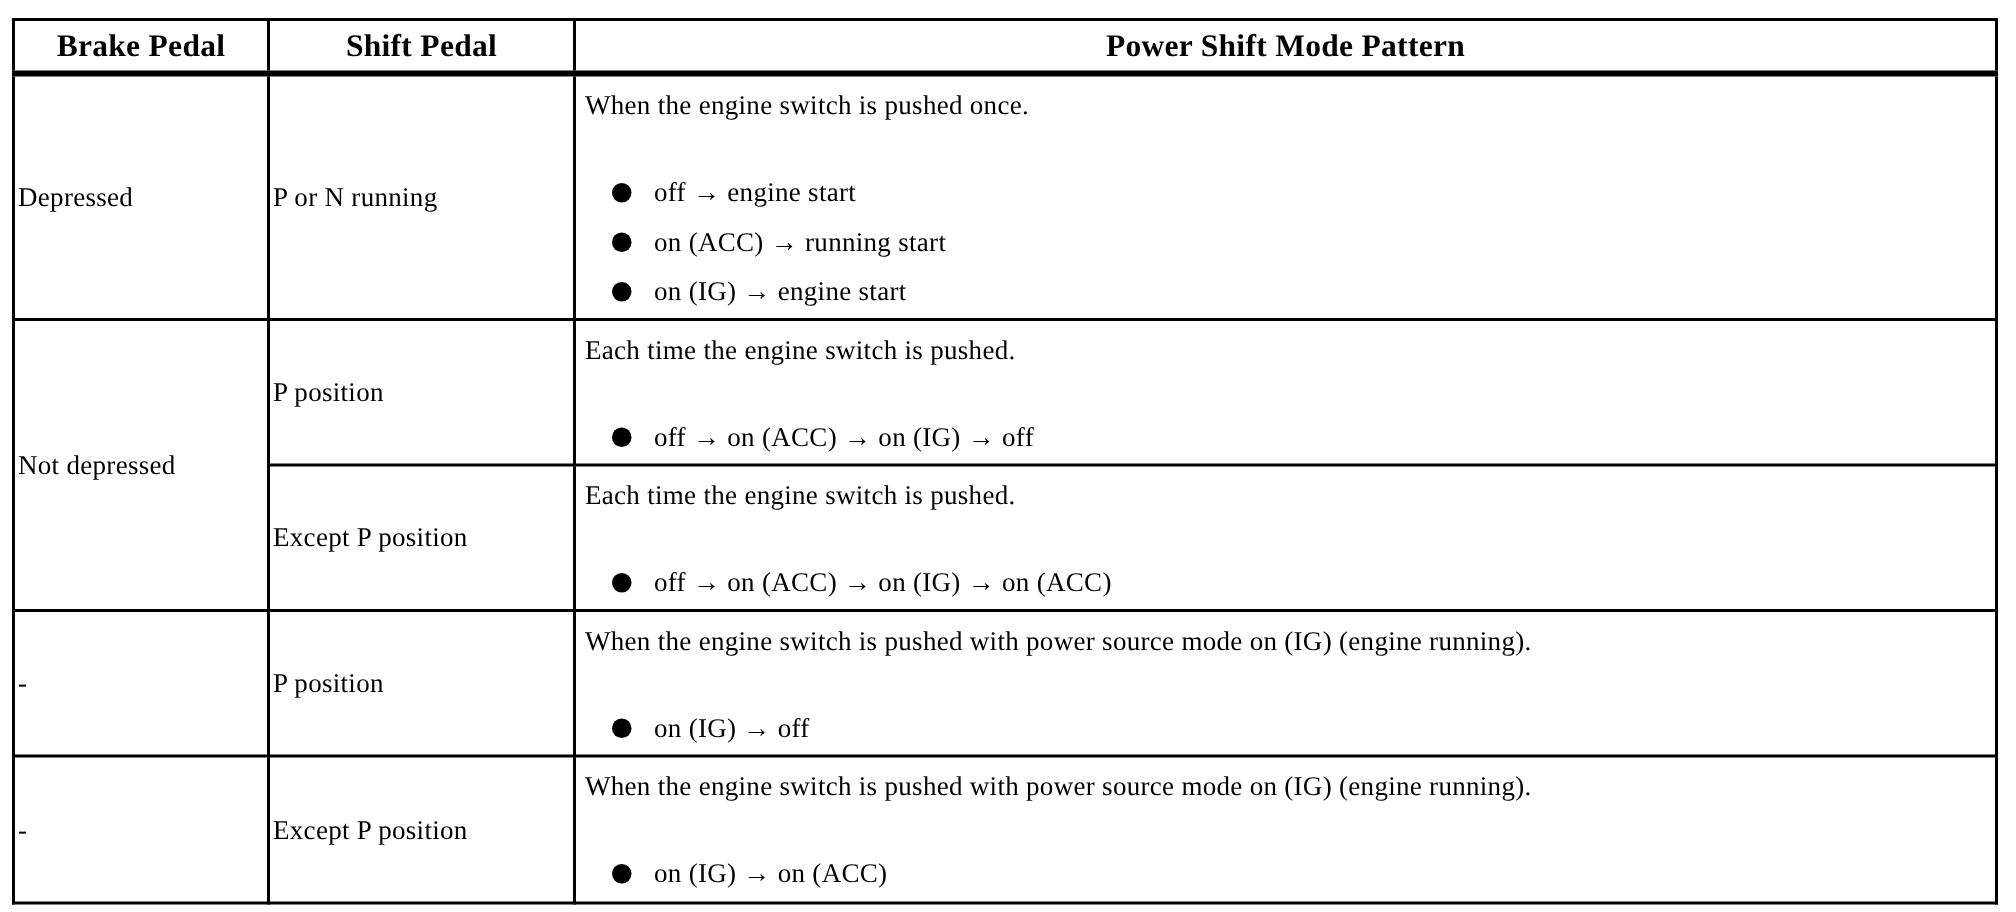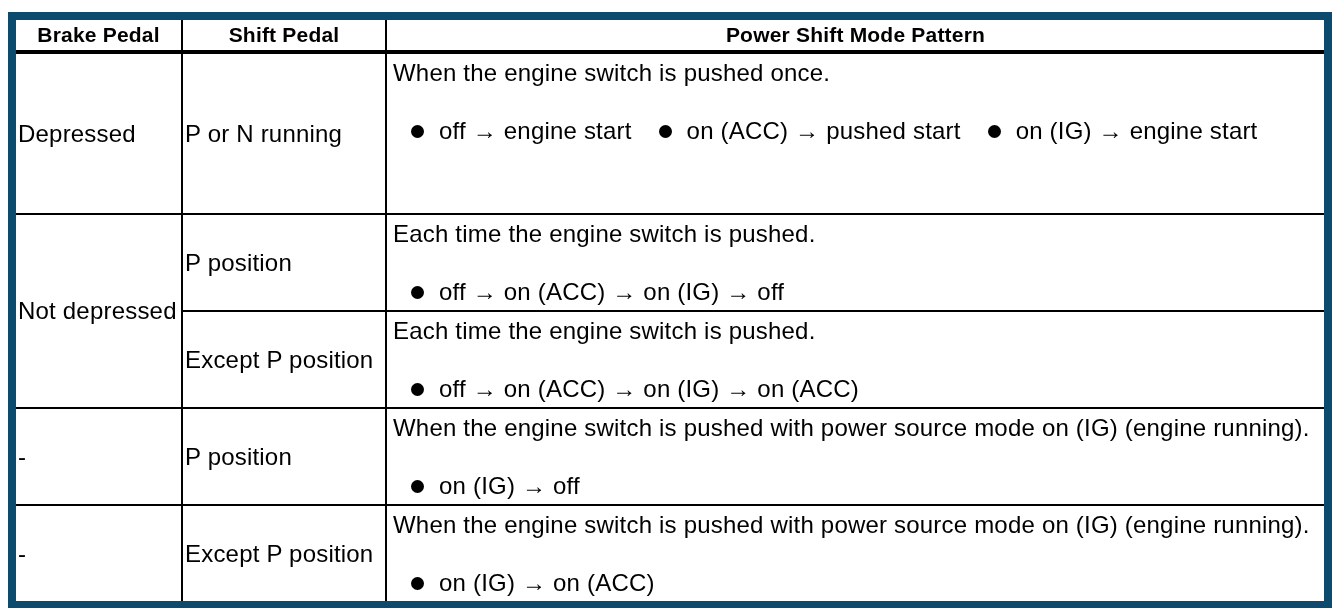--- a/index.html
+++ b/index.html
@@ -13,55 +13,55 @@
   table.psm-table {
     margin: 12px 0 0 8px;
     width: 1324px;
     border-collapse: collapse;
     table-layout: fixed;
     background: #ffffff;
   }
   table.psm-table, table.psm-table th, table.psm-table td {
     border: 2px solid #000000;
   }
-  table.psm-table { border: 8px solid #0c4a6e; }
+  table.psm-table { border: 1px solid #0c4a6e; font-family: Liberation Serif, serif; }
   col.c-brake { width: 170px; }
   col.c-shift { width: 204px; }
   col.c-pattern { width: auto; }
   th {
     height: 36px;
     font-size: 21px;
     font-weight: bold;
     text-align: center;
     vertical-align: middle;
     letter-spacing: 0.2px;
     border-bottom: 4px solid #000000 !important;
     background: #ffffff;
   }
   td {
-    font-size: 24px;
+    font-size: 18px;
     letter-spacing: 0.2px;
     background: #ffffff;
   }
   td.cell-label {
     text-align: left;
     vertical-align: middle;
     padding: 2px;
   }
   td.cell-pattern {
     vertical-align: top;
     text-align: left;
     padding: 7px 6px 6px 6px;
   }
   .intro { line-height: 24px; }
   ul.bullets {
     list-style: none;
     margin-top: 34px;
     display: flex;
-    flex-direction: row;
+    flex-direction: column;
     gap: 9px;
   }
   ul.bullets li {
     display: flex;
     align-items: center;
     line-height: 24px;
     padding-left: 18px;
   }
   .dot {
     flex: 0 0 auto;
@@ -100,21 +100,21 @@
         <td class="cell-label">P or N running</td>
         <td class="cell-pattern">
           <div class="intro">When the engine switch is pushed once.</div>
           <ul class="bullets">
             <li>
                 <span class="dot"></span>
                 <span>off → engine start</span>
               </li>
             <li>
                 <span class="dot"></span>
-                <span>on (ACC) → pushed start</span>
+                <span>on (ACC) → running start</span>
               </li>
             <li>
                 <span class="dot"></span>
                 <span>on (IG) → engine start</span>
               </li>
           </ul>
         </td>
       </tr>
       <tr class="r2">
         <td class="cell-label" rowspan="2">Not depressed</td>

